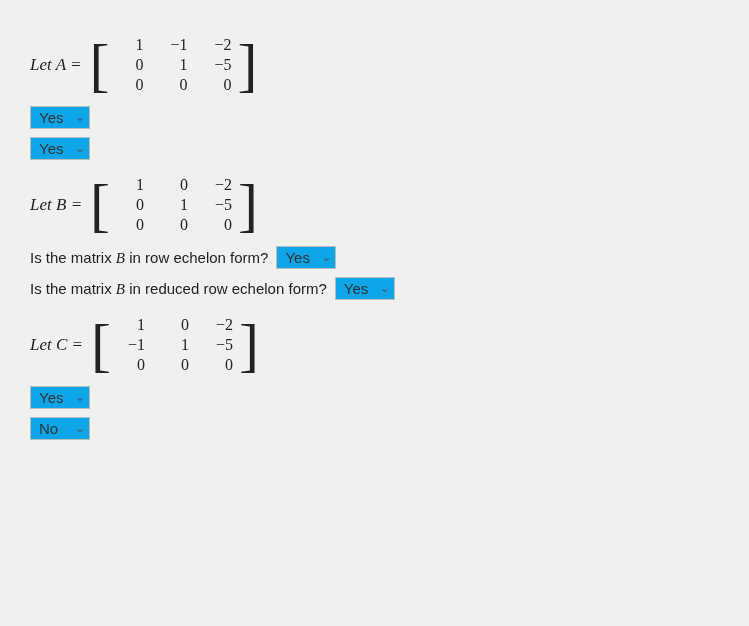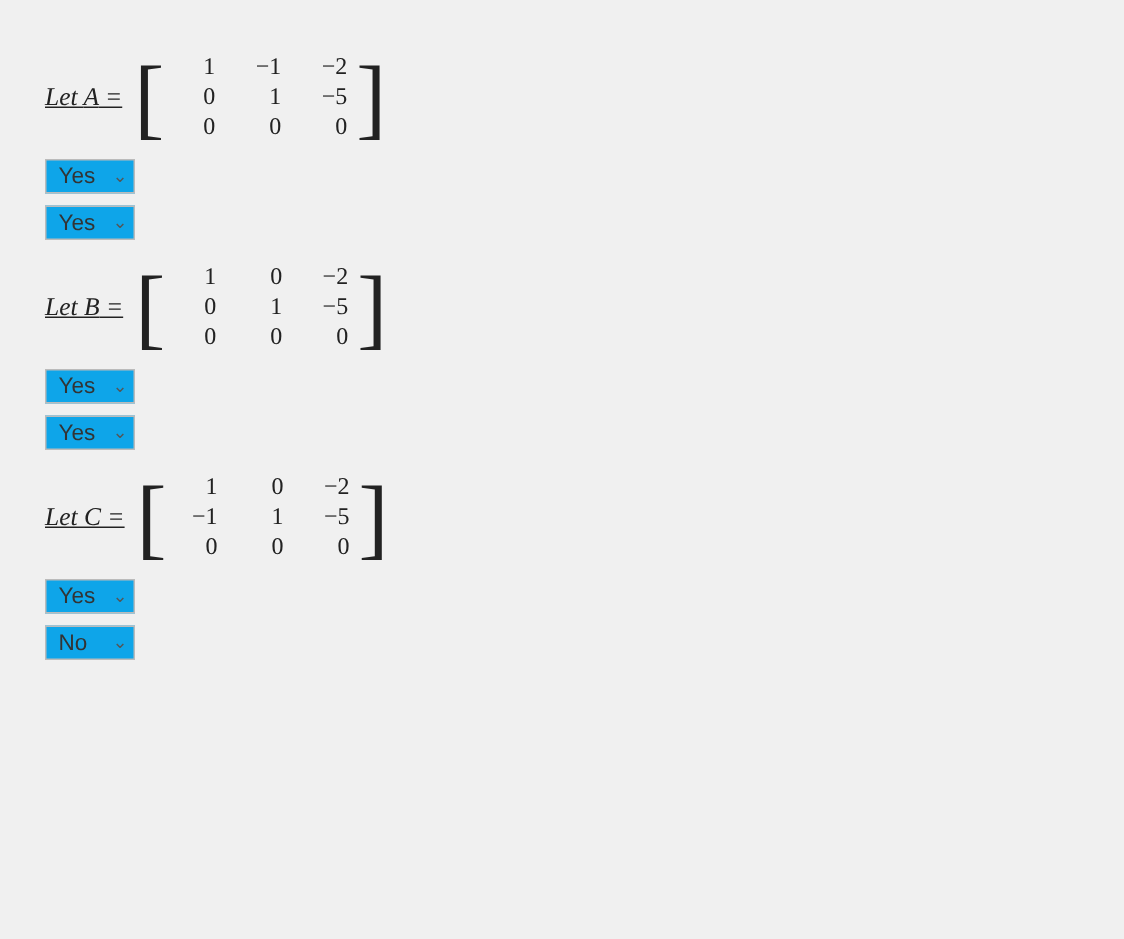--- a/index.html
+++ b/index.html
@@ -20,21 +20,20 @@
       display: flex;
       align-items: center;
       margin: 14px 0 10px 0;
     }
 
     .let-label {
       font-style: italic;
       margin-right: 8px;
       font-size: 17px;
       white-space: nowrap;
-      text-decoration: underline;
     }
 
     .matrix-bracket-wrap {
       display: inline-flex;
       align-items: center;
     }
 
     .bracket-left, .bracket-right {
       font-size: 60px;
       font-weight: 100;
@@ -164,30 +163,32 @@
         <span class="cell">−5</span>
         <span class="cell">0</span>
         <span class="cell">0</span>
         <span class="cell">0</span>
       </div>
       <span class="bracket-right">]</span>
     </div>
   </div>
 
   <div class="question-row">
-    <div class="dropdown-wrap">
-      <select>
-        <option>Yes</option>
-        <option>No</option>
-      </select>
-      <span class="dropdown-arrow">⌄</span>
-    </div>
-  </div>
-
-  <div class="question-row">
+    <span class="question-text">Is the matrix <em>B</em> in row echelon form?</span>
+    <div class="dropdown-wrap">
+      <select>
+        <option>Yes</option>
+        <option>No</option>
+      </select>
+      <span class="dropdown-arrow">⌄</span>
+    </div>
+  </div>
+
+  <div class="question-row">
+    <span class="question-text">Is the matrix <em>B</em> in reduced row echelon form?</span>
     <div class="dropdown-wrap">
       <select>
         <option>Yes</option>
         <option>No</option>
       </select>
       <span class="dropdown-arrow">⌄</span>
     </div>
   </div>
 </div>
 

